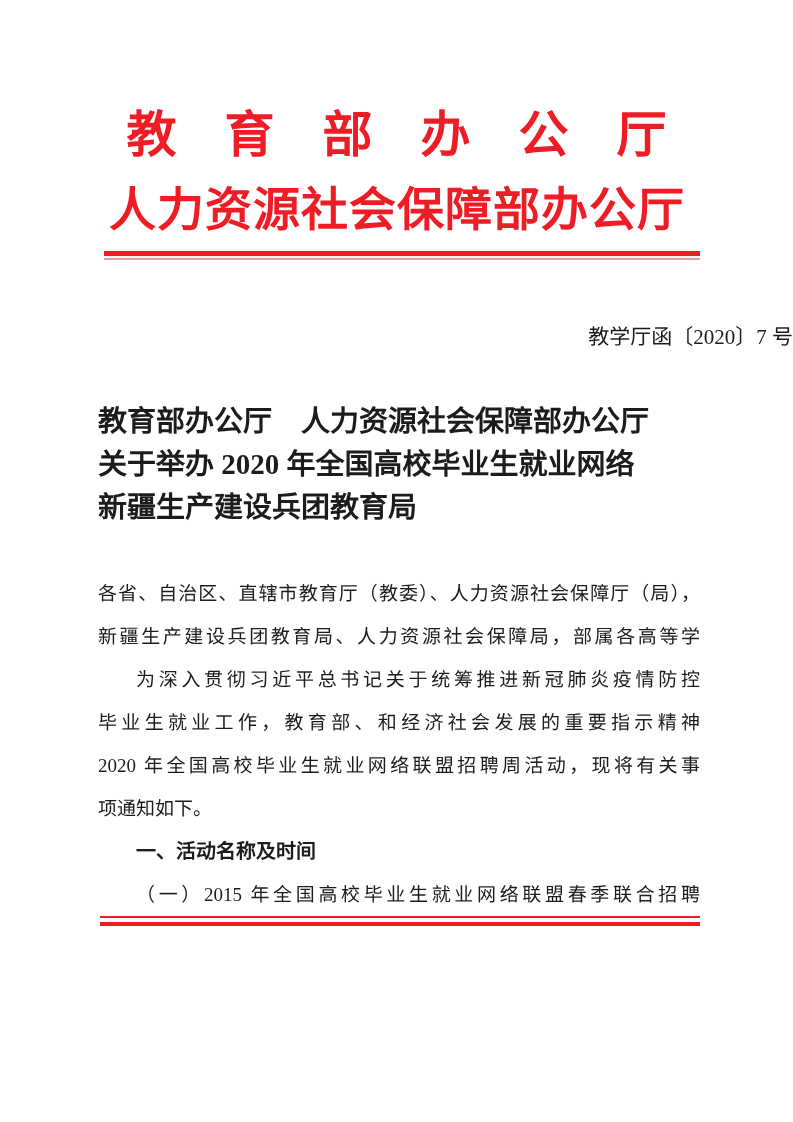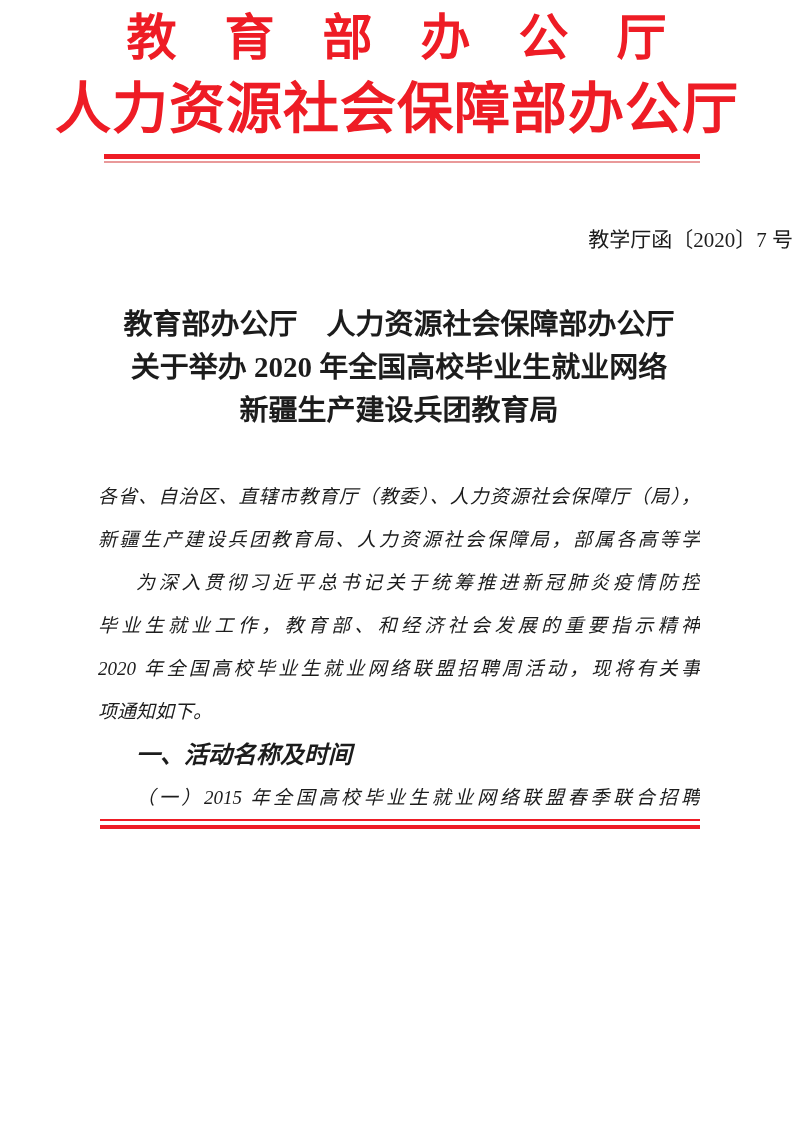--- a/index.html
+++ b/index.html
@@ -17,38 +17,38 @@
     width: 793px;
     height: 1122px;
     margin: 0 auto;
     background: #ffffff;
     color: var(--ink);
     overflow: hidden;
   }
 
   
   .letterhead {
+    padding-top: 97px;
     text-align: center;
     color: var(--accent);
     font-weight: bold;
   }
   .lh1 {
     font-size: 50px;
     line-height: 77px;
     letter-spacing: 48px;
     margin-right: -48px; 
     white-space: nowrap;
   }
   .lh2 {
-    font-size: 56px;
+    font-size: 47px;
     line-height: 73px;
     letter-spacing: 1px;
     margin-right: -1px;
     white-space: nowrap;
-    font-family: Liberation Mono, monospace;
   }
 
   
   .rule-top { margin: 4px 93px 0 104px; }
   .rule-top .bar-thick { height: 5px; background: var(--accent); }
   .rule-top .bar-gap   { height: 2px; background: transparent; }
   .rule-top .bar-thin  { height: 2px; background: var(--soft); }
 
   .rule-bottom { margin: 0 93px 0 100px; }
   .rule-bottom .bar-thin  { height: 2px; background: var(--accent); }
@@ -60,47 +60,46 @@
     margin-top: 56px;
     text-align: right;
     font-size: 21px;
     line-height: 43px;
     white-space: nowrap;
   }
 
   
   .title-block {
     margin: 41px 93px 0 98px;
-    text-align: center;
+    text-align: left;
     font-weight: bold;
     font-size: 29px;
   }
   .title-line {
     line-height: 43px;
     white-space: nowrap;
   }
 
   
   .doc-body {
     margin: 43px 93px 0 98px; 
     font-size: 19px;
-    font-style: italic;
   }
   .bline {
     height: 43px;
     line-height: 43px;
     overflow: hidden;
     text-align: justify;
   }
   .fill { text-align-last: justify; }
   .indent { text-indent: 38px; }
   .heading {
     font-family: "Liberation Sans", "DejaVu Sans", sans-serif;
     font-weight: bold;
-    font-size: 24px;
+    font-size: 20px;
   }
 </style>
 </head>
 <body>
 
 <div class="page">
 
   <header class="letterhead">
     <div class="lh1">教育部办公厅</div>
     <div class="lh2">人力资源社会保障部办公厅</div>

